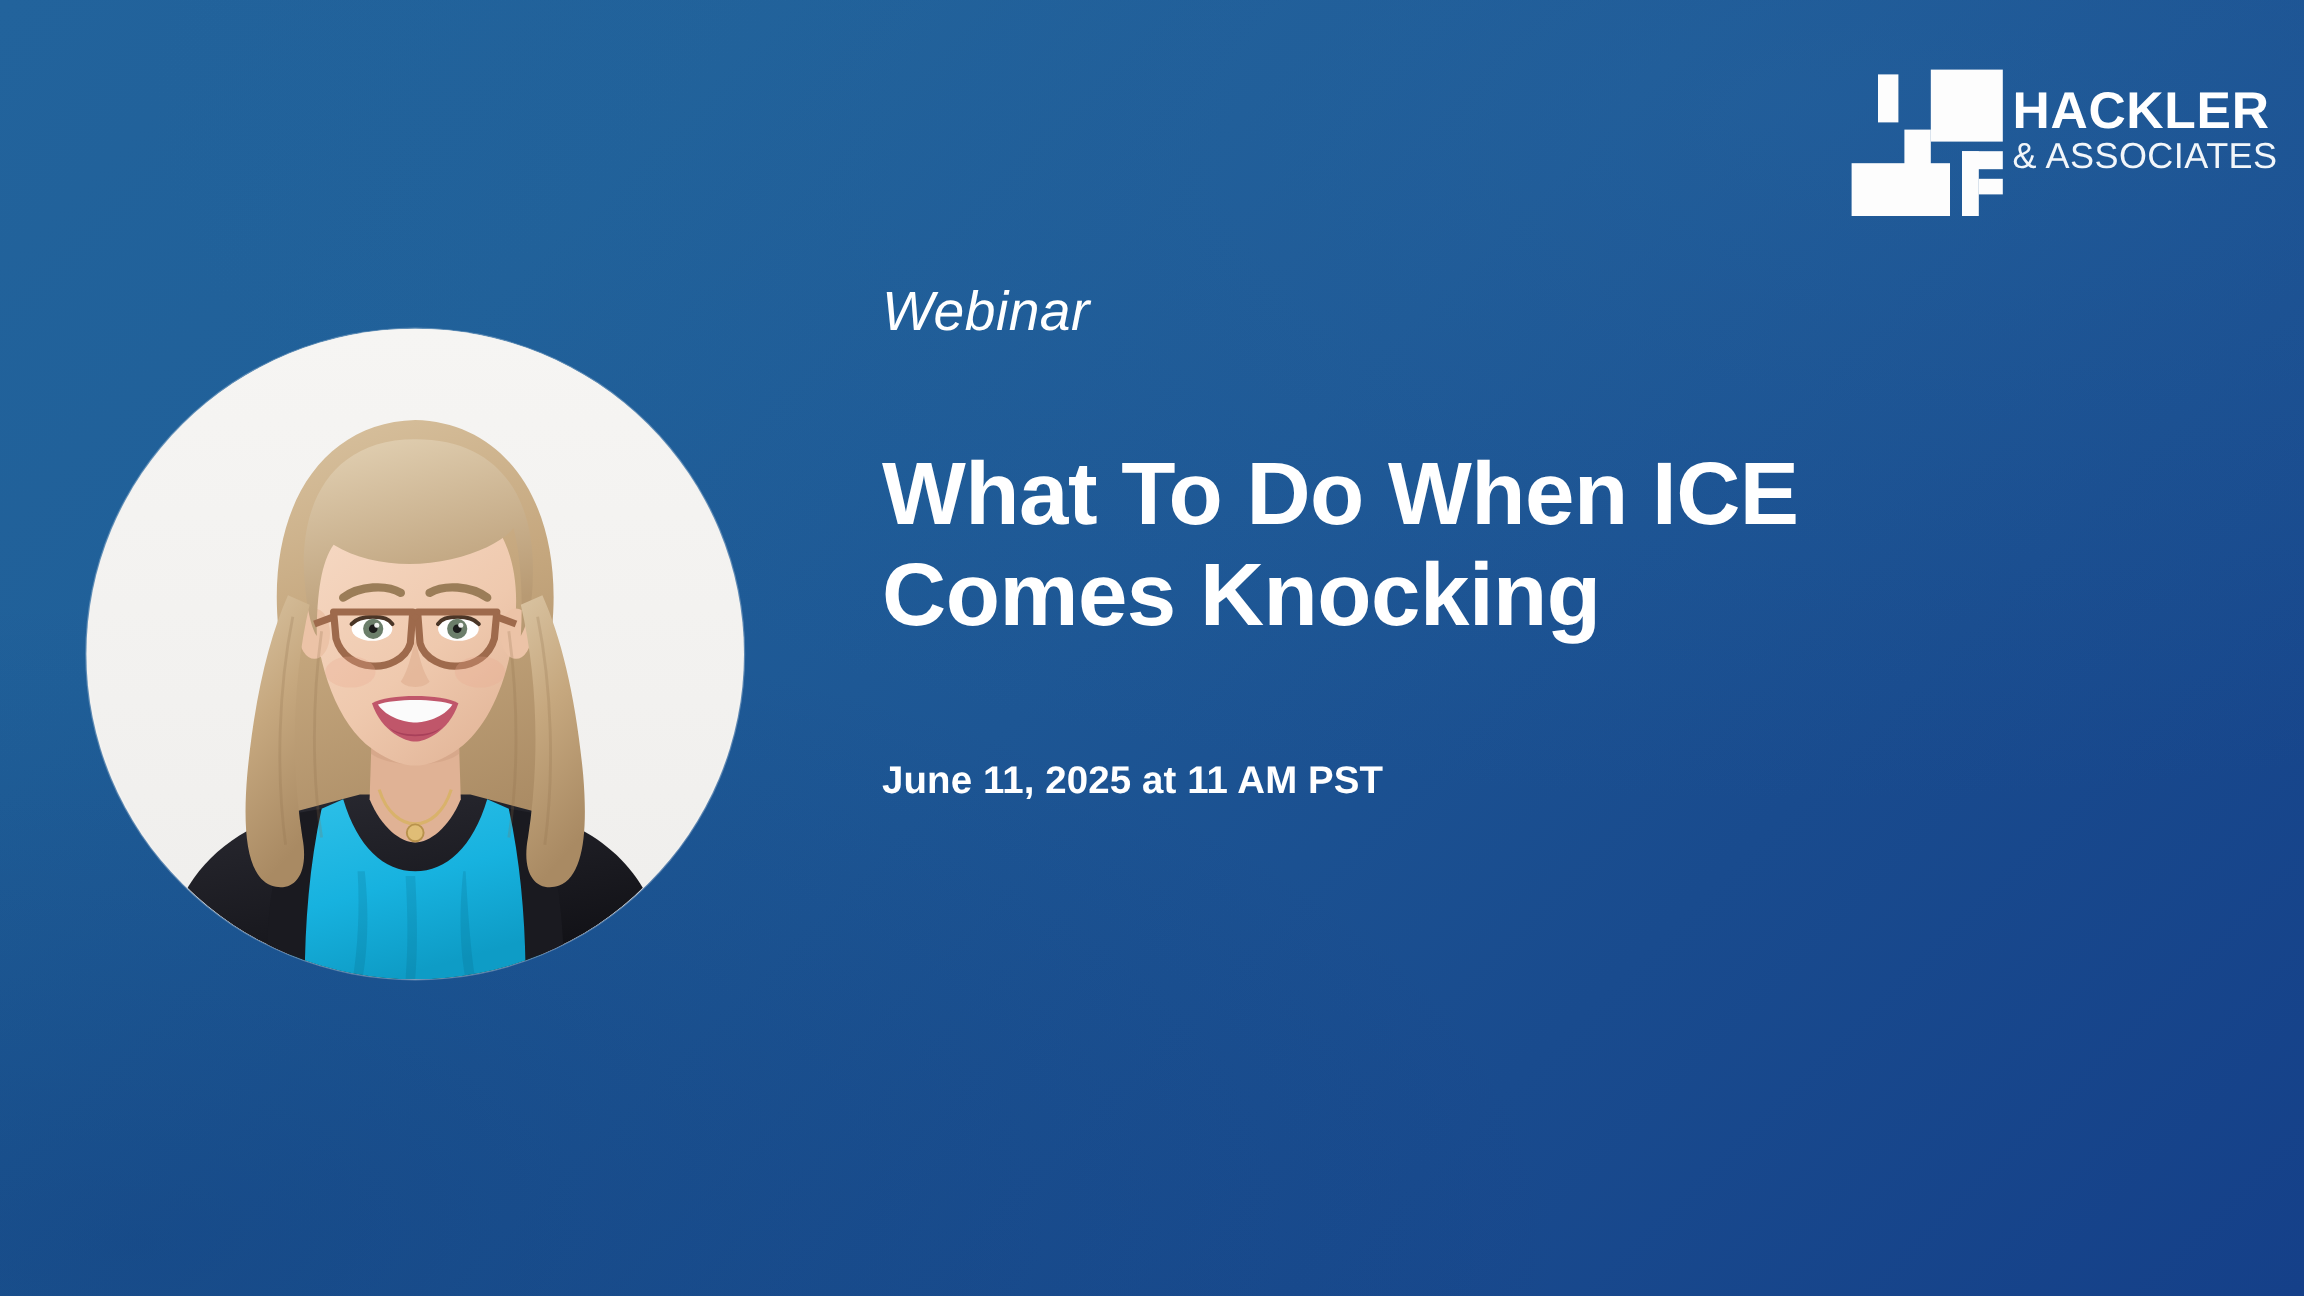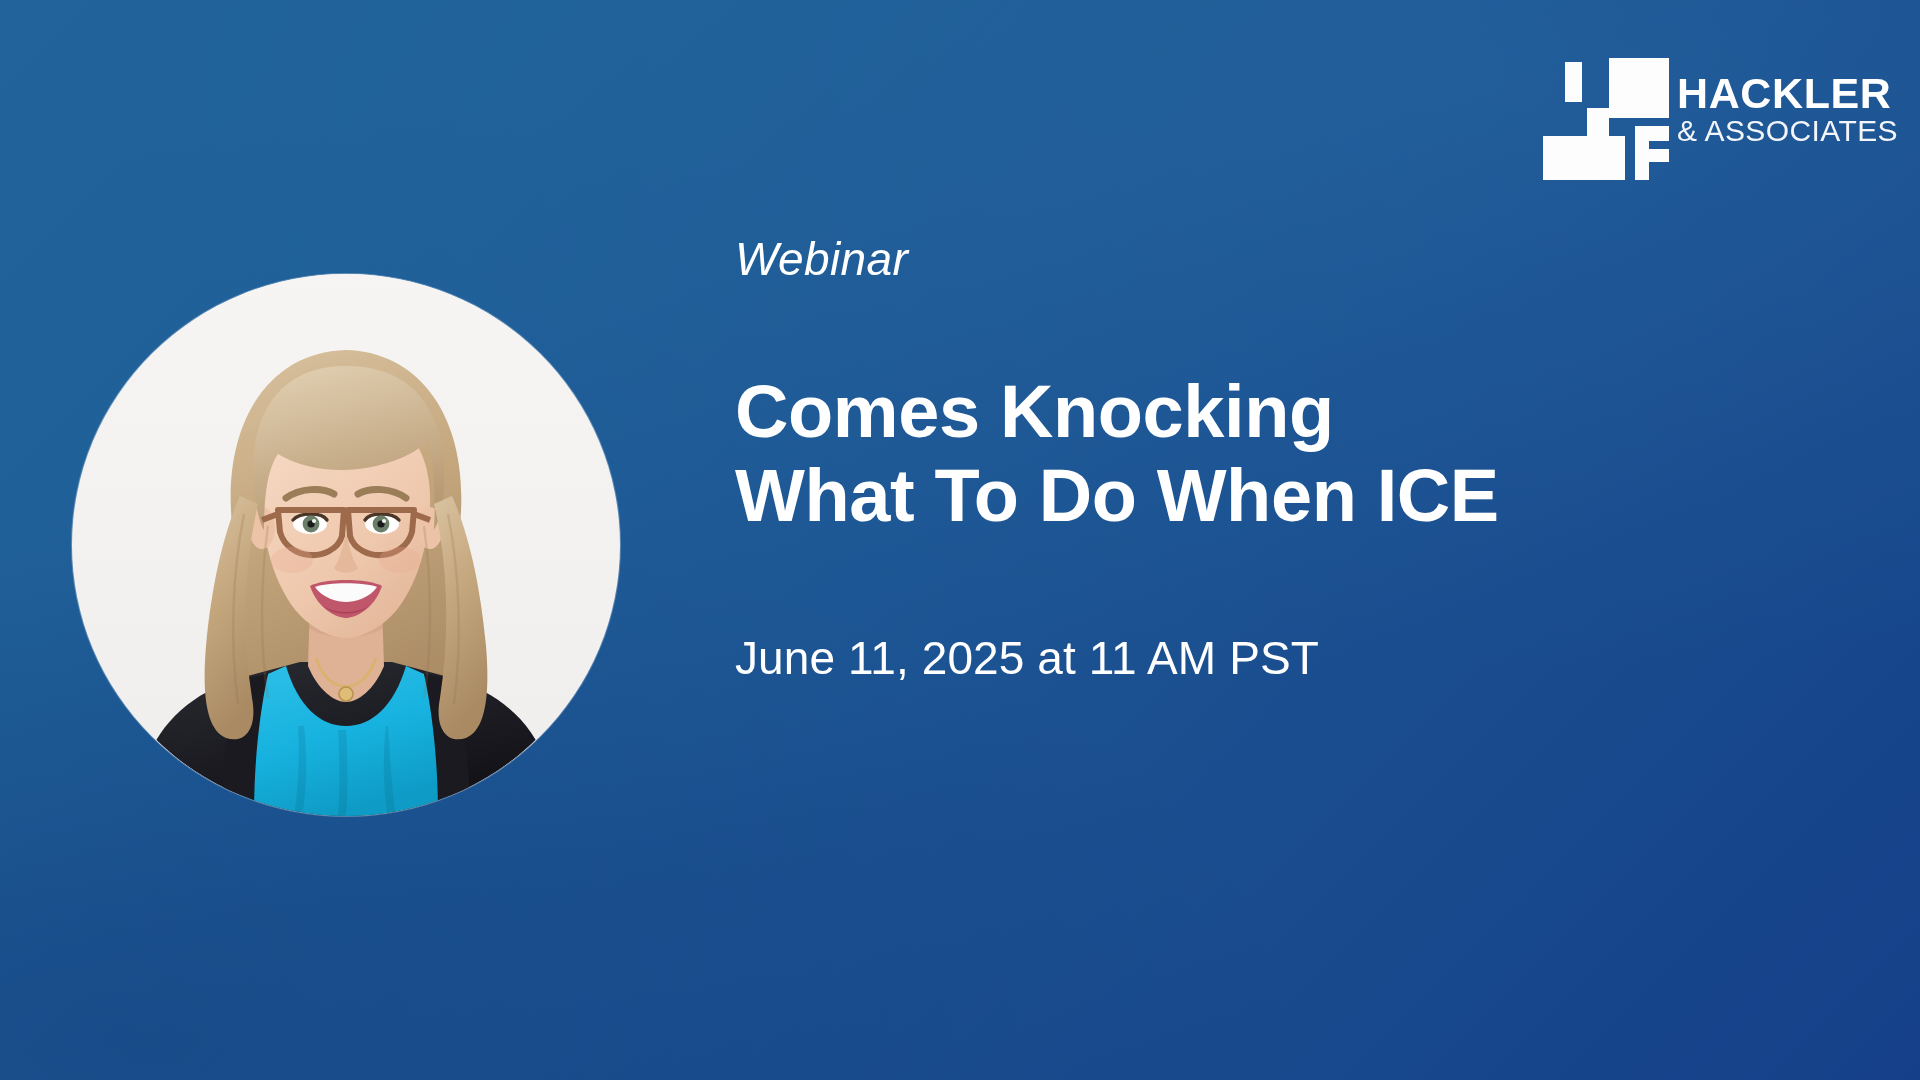--- a/index.html
+++ b/index.html
@@ -63,21 +63,21 @@
     font-size:46px;font-weight:400;font-style:italic;color:#ffffff;
     letter-spacing:0.4px;line-height:1;margin:0 0 88px 0;
   }
   .title{
     font-size:74px;font-weight:700;color:#ffffff;
     line-height:1.13;letter-spacing:-0.4px;margin:0;
     max-width:930px;
   }
   .title .tl{display:block;}
   .date{
-    margin:96px 0 0 0;font-size:46px;font-weight:400;color:#ffffff;
+    margin:96px 0 0 0;font-size:32px;font-weight:700;color:#ffffff;
     letter-spacing:0.1px;line-height:1.1;
   }
 </style>
 </head>
 <body>
 
 <div class="stage">
 
   <div class="logo">
     <div class="logo-mark">
@@ -225,19 +225,19 @@
 
         <ellipse cx="220" cy="286" rx="21" ry="13" fill="#e8a890" opacity="0.28"></ellipse>
         <ellipse cx="328" cy="286" rx="21" ry="13" fill="#e8a890" opacity="0.28"></ellipse>
       </g>
     </svg>
   </div>
 
   <div class="col">
     <p class="eyebrow">Webinar</p>
     <h1 class="title">
+      <span class="tl">What To Do When ICE</span>
       <span class="tl">Comes Knocking</span>
-      <span class="tl">What To Do When ICE</span>
     </h1>
     <p class="date">June 11, 2025 at 11 AM PST</p>
   </div>
 
 </div>
 
 </body></html>

